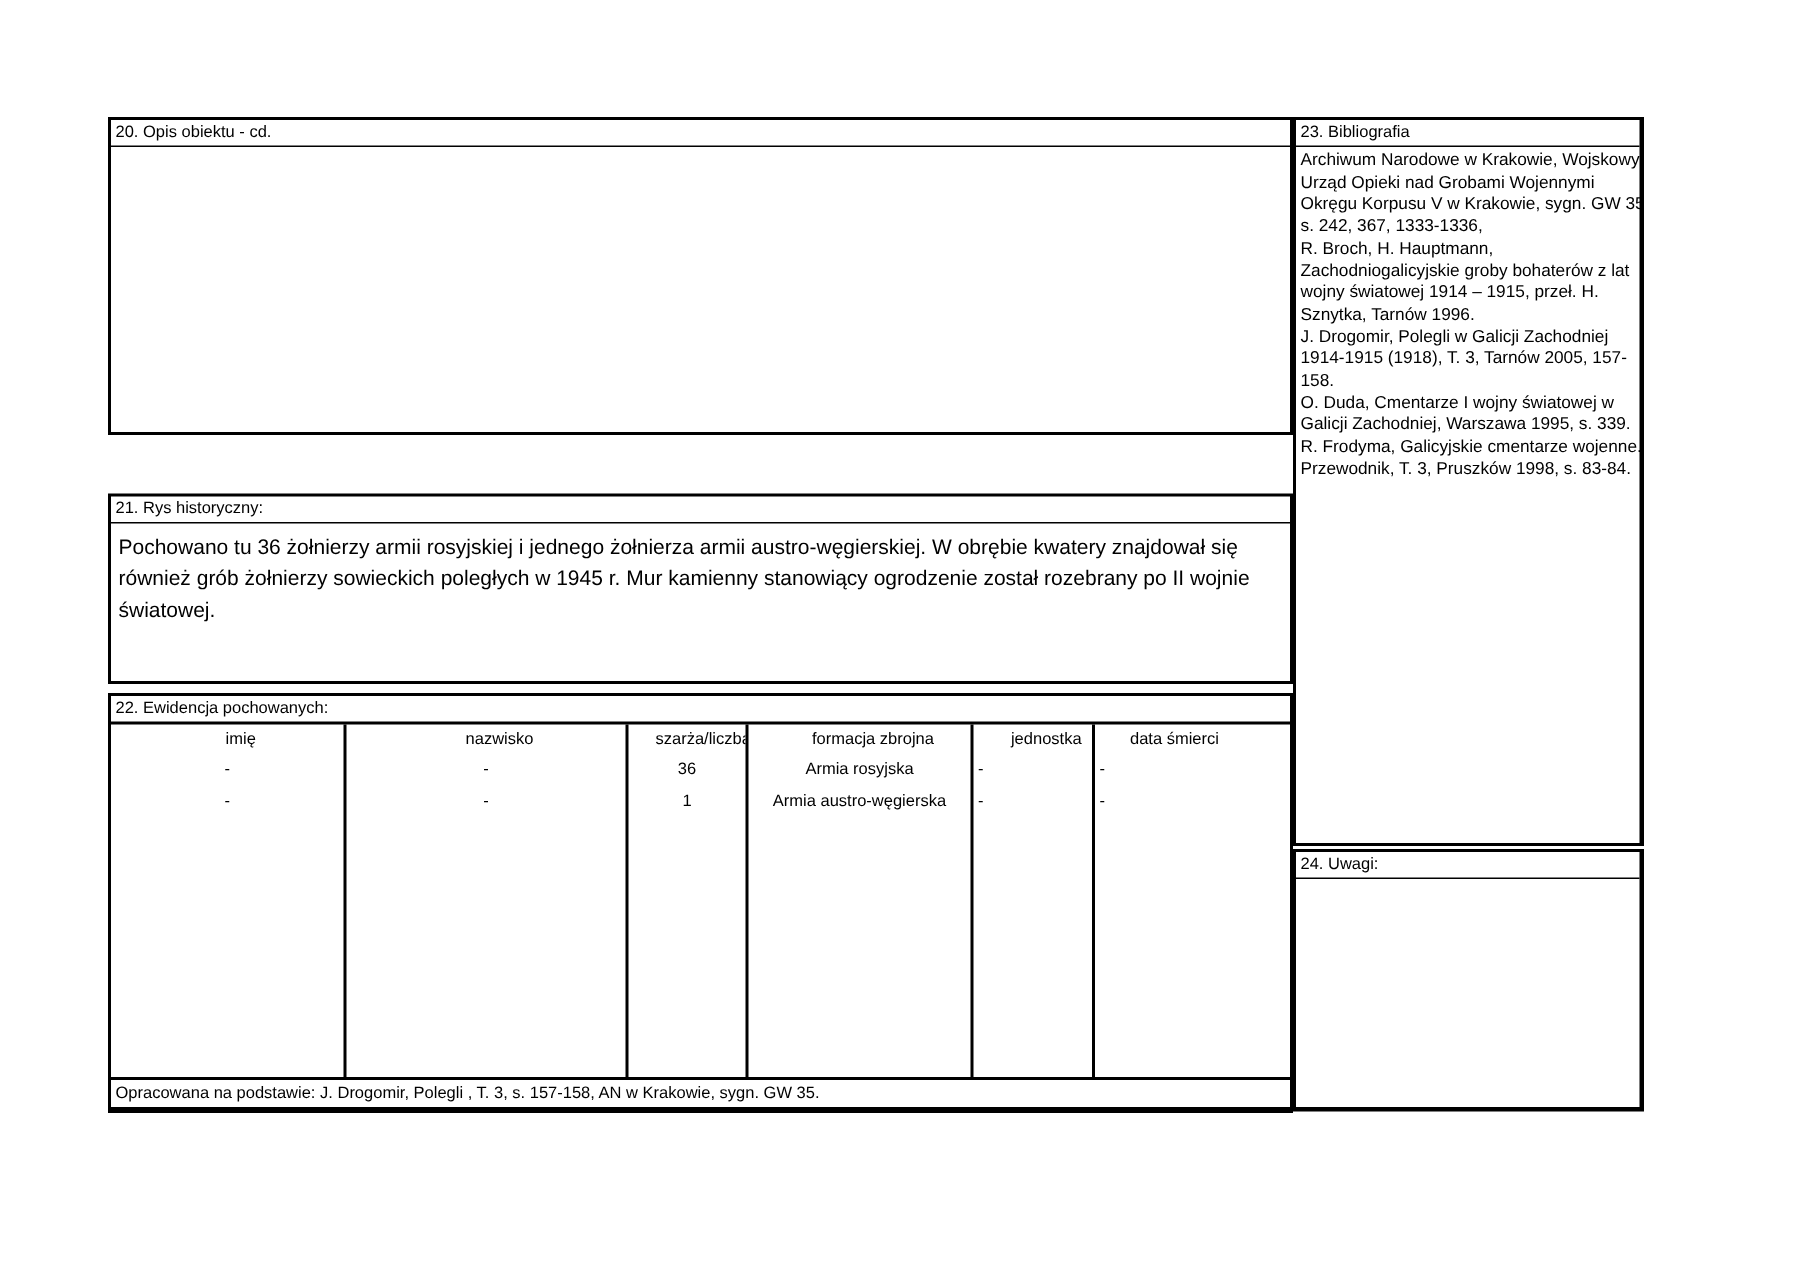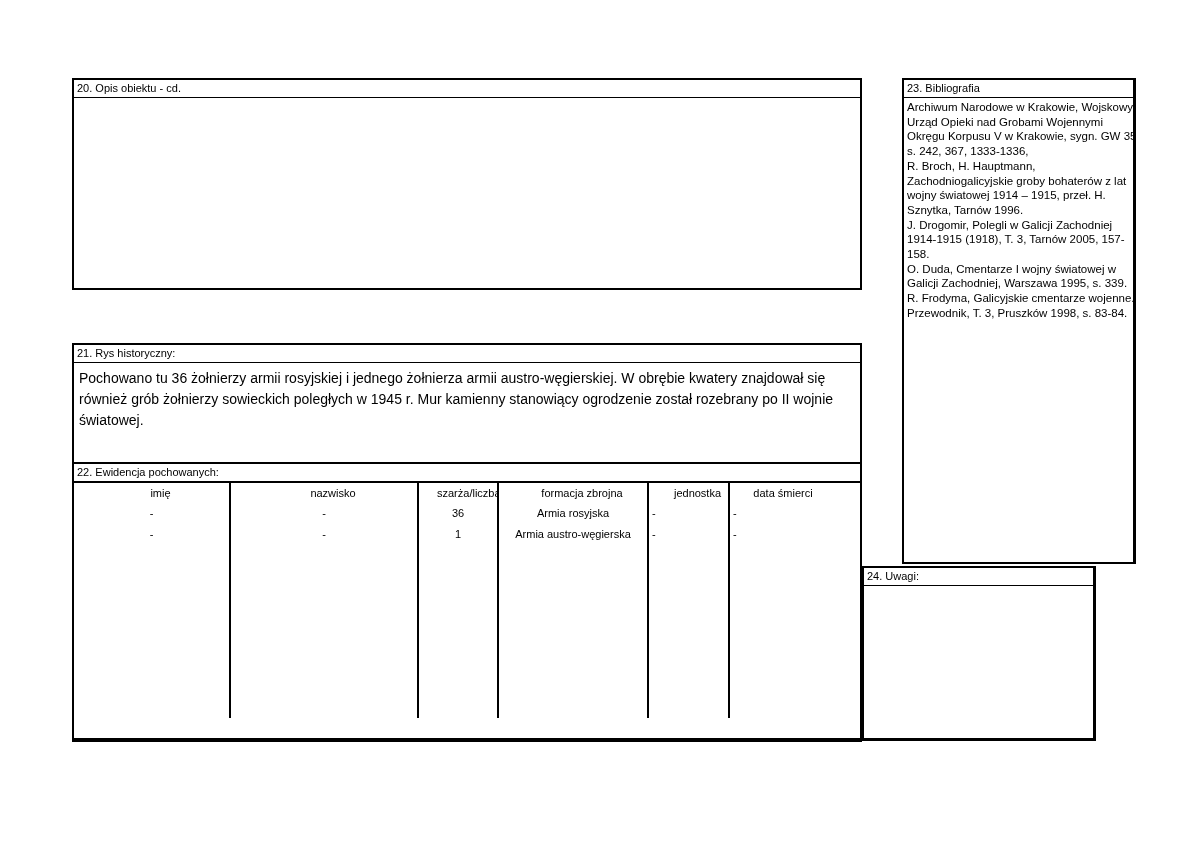--- a/index.html
+++ b/index.html
@@ -23,21 +23,21 @@
     border-bottom: 1px solid #000;
     white-space: nowrap;
   }
   
   #sec20 { left: 72px; top: 78px; width: 790px; height: 212px; }
   #sec20 .body {
     font-size: 11px; line-height: 15px;
     padding: 3px 3px;
   }
   
-  #sec21 { left: 72px; top: 343px; width: 790px; height: 127px; }
+  #sec21 { left: 72px; top: 329px; width: 790px; height: 127px; }
   #sec21 .body {
     font-size: 14px; line-height: 21px;
     padding: 5px 5px;
   }
   
   #sec22 { left: 72px; top: 462px; width: 790px; height: 280px; border-bottom-width: 4px; }
   #sec22 .sec-title { border-bottom: 2px solid #000; }
   .ev-table {
     display: flex;
     height: 235px;
@@ -60,21 +60,21 @@
   .c-formacja  { width: 150px; }
   .c-jednostka { width: 81px;  }
   .c-data      { width: 88px;  }
   .ev-footer {
     border-top: 2px solid #000;
     font-size: 11px; line-height: 16px;
     padding: 1px 3px;
     white-space: nowrap;
   }
   
-  #sec23 { left: 902px; top: 78px; width: 234px; height: 486px; border-right-width: 3px; }
+  #sec23 { left: 862px; top: 78px; width: 234px; height: 486px; border-right-width: 3px; }
   #sec23 .body { padding: 2px 3px; }
   .bib-line {
     font-size: 11.5px; line-height: 14.7px;
     white-space: nowrap;
   }
   
   #sec24 { left: 862px; top: 566px; width: 234px; height: 175px; border-right-width: 3px; border-bottom-width: 3px; }
 </style>
 </head>
 <body>
@@ -117,20 +117,21 @@
       <div class="cell">-</div>
       <div class="cell">-</div>
     </div>
     <div class="ev-col c-data left-vals">
       <div class="hdr">data śmierci</div>
       <div class="cell">-</div>
       <div class="cell">-</div>
     </div>
   </div>
 
+  <div class="ev-footer">Opracowana na podstawie:  J. Drogomir, Polegli , T. 3, s. 157-158, AN w Krakowie, sygn. GW 35.</div>
 </div>
 
 <div id="sec23" class="box">
   <div class="sec-title">23. Bibliografia</div>
   <div class="body">
     <div class="bib-line">Archiwum Narodowe w Krakowie, Wojskowy</div>
     <div class="bib-line">Urząd Opieki nad Grobami Wojennymi</div>
     <div class="bib-line">Okręgu Korpusu V w Krakowie, sygn. GW 35</div>
     <div class="bib-line">s. 242, 367, 1333-1336,</div>
     <div class="bib-line">R. Broch, H. Hauptmann,</div>

